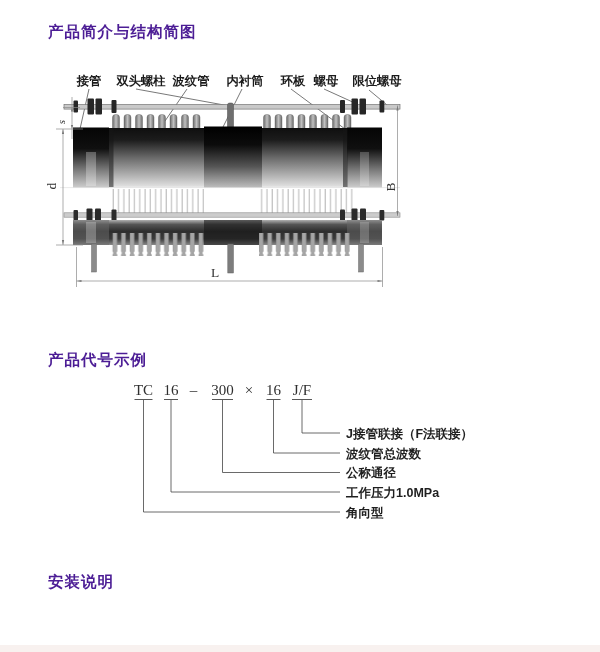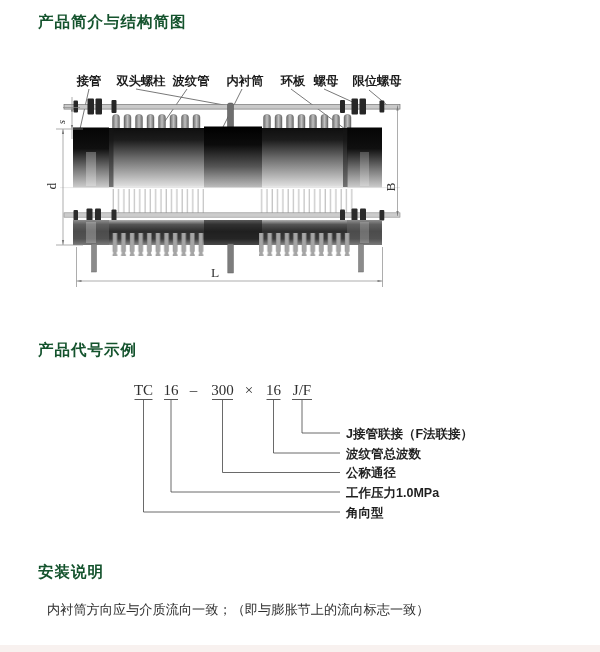--- a/index.html
+++ b/index.html
@@ -1,22 +1,22 @@
 <!DOCTYPE html>
 <html><head>
 <meta charset="utf-8">
 <style>
   html,body{margin:0;padding:0;}
   body{
     width:600px;height:652px;position:relative;background:#ffffff;
     font-family:"Liberation Sans","DejaVu Sans",sans-serif;overflow:hidden;
   }
   .heading{
-    position:absolute;left:38px;margin:0;
-    font-size:15.5px;font-weight:bold;color:#14532d;letter-spacing:1px;
+    position:absolute;left:38px;margin:10px;
+    font-size:15.5px;font-weight:bold;color:#4c1d95;letter-spacing:1px;
   }
   #heading-intro{top:12px;}
   #heading-code{top:340px;}
   #heading-install{top:562px;}
   .install-text{
     position:absolute;left:47px;top:599px;width:480px;
     font-size:13.2px;line-height:22.4px;color:#2e2e2e;
   }
   .svg-layer{position:absolute;}
   #diagram-svg{left:38px;top:62px;width:424px;height:258px;}
@@ -239,16 +239,15 @@
   <text class="callout-label" x="346" y="437.5">J接管联接（F法联接）</text>
   <text class="callout-label" x="346" y="457.5">波纹管总波数</text>
   <text class="callout-label" x="346" y="477">公称通径</text>
   <text class="callout-label" x="346" y="496.5">工作压力1.0MPa</text>
   <text class="callout-label" x="346" y="516.5">角向型</text>
 </svg>
 
 <h2 class="heading" id="heading-install">安装说明</h2>
 
 <div class="install-text">
-  <div>内衬筒方向应与介质流向一致；（即与膨胀节上的流向标志一致）</div>
 </div>
 
 <div id="edge-strip" style="background: rgb(248, 241, 239);"></div>
 
 </body></html>

